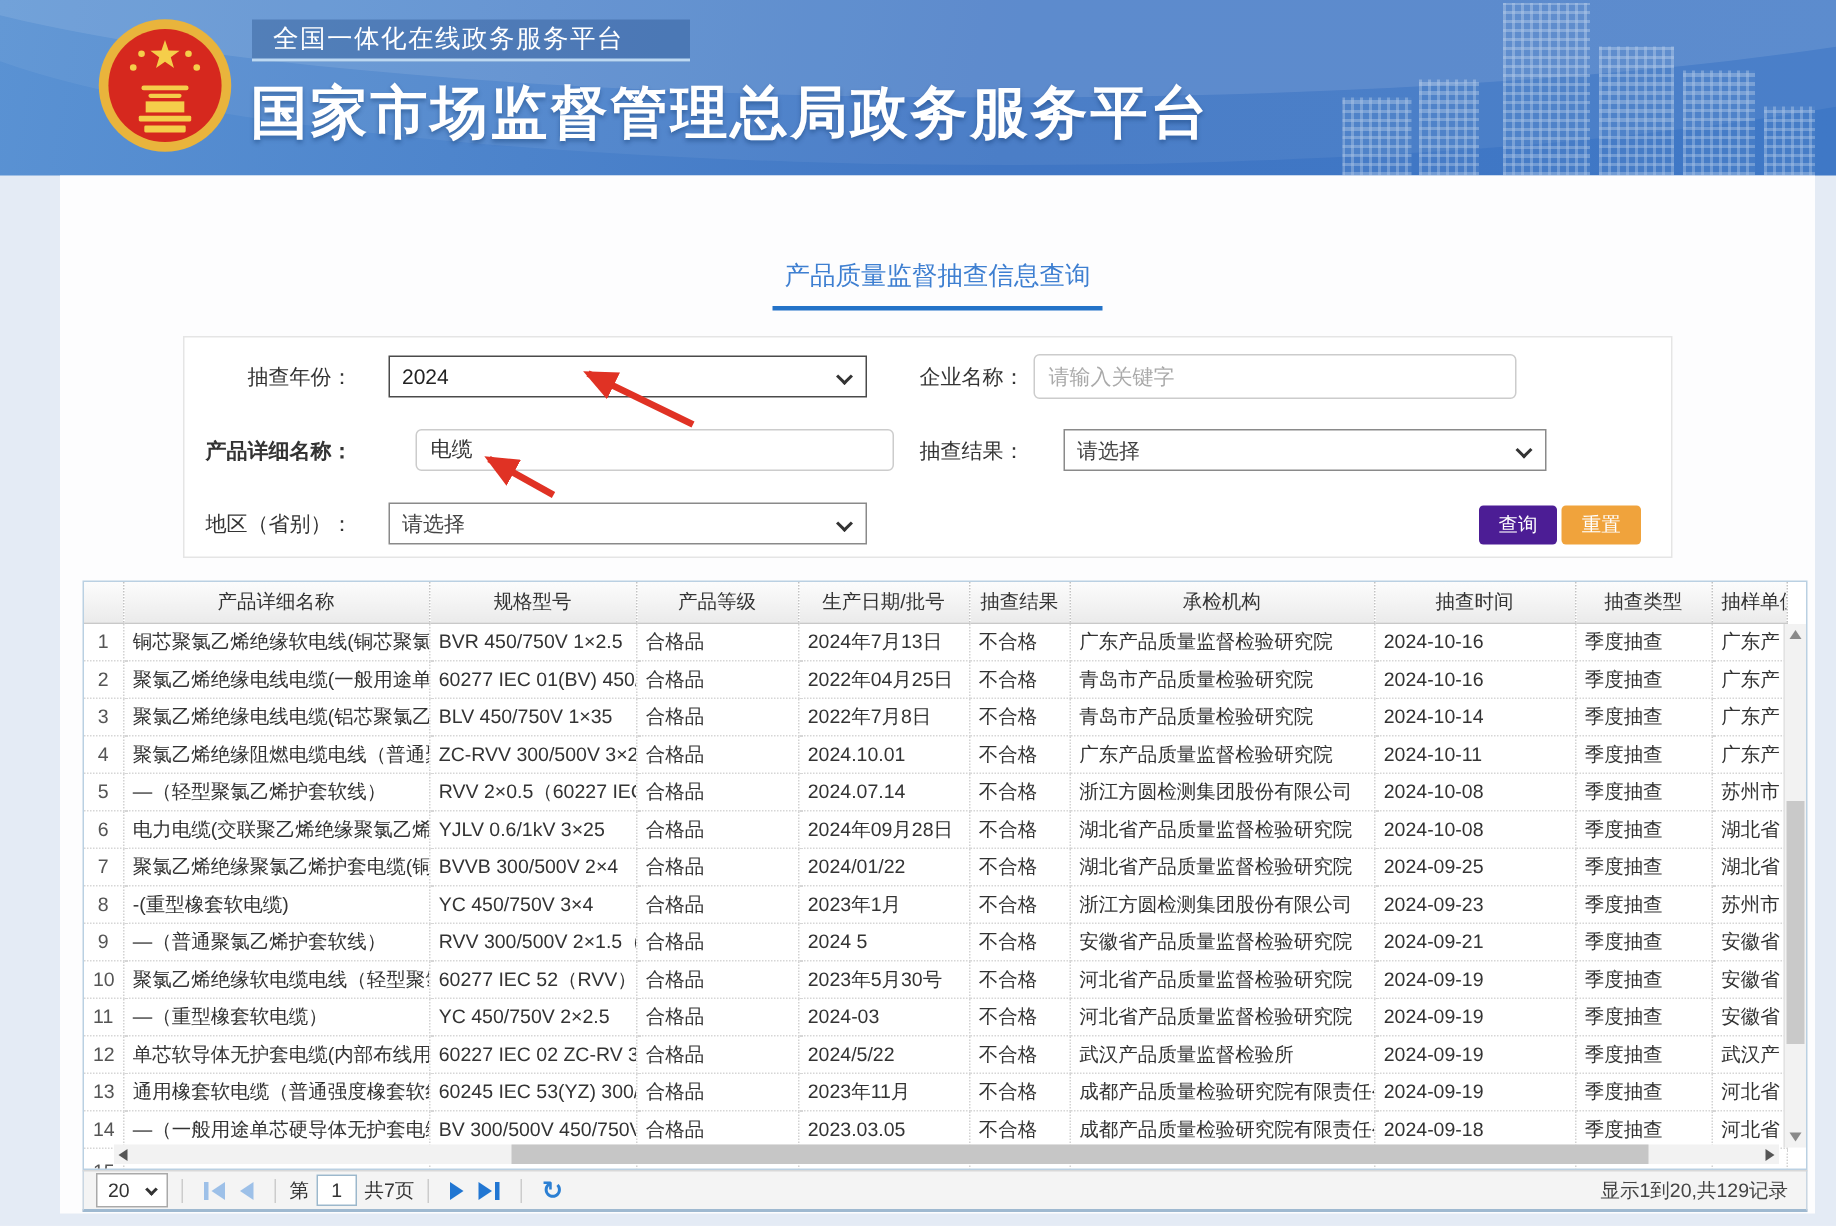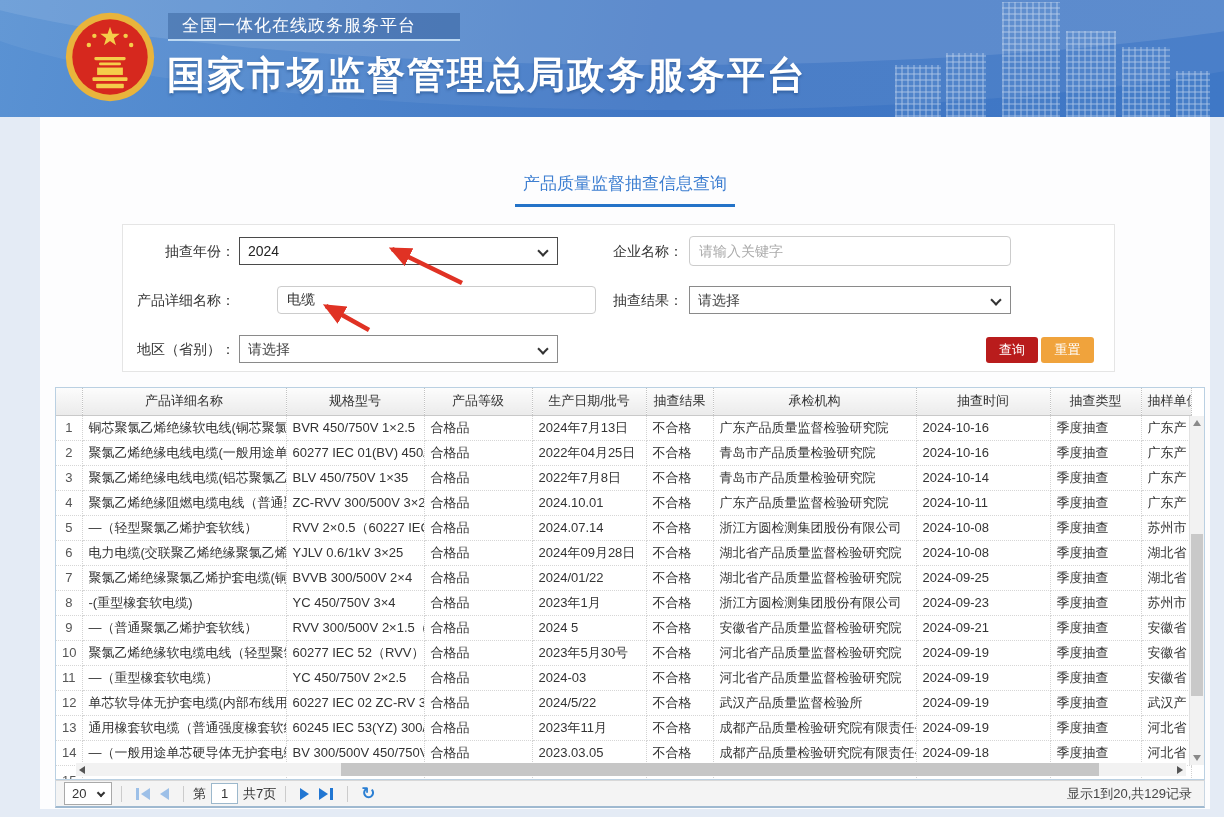--- a/index.html
+++ b/index.html
@@ -39,39 +39,39 @@
   .breadcrumb .cur { color:#555; }
 
   .tab-row { position:absolute; left:0; top:55px; width:100%; text-align:center; }
   .tab { display:inline-block; color:#3e7fd1; font-size:17px; padding:0 8px 9px;
     border-bottom:3px solid #2473c8; cursor:pointer; }
 
   
   .form-box { position:absolute; left:82px; top:107px; width:993px; height:148px;
     background:#fff; border:1px solid #e5e5e5; font-size:14px; color:#333; }
   .flabel { position:absolute; height:28px; line-height:28px; text-align:right; }
-  .fl-1{left:0;top:12px;width:112px;} .fl-2{left:0;top:61px;width:112px;} .fl-3{left:0;top:110px;width:112px;}
+  .fl-1{left:0;top:12px;width:112px;} .fl-2{left:0;top:61px;width:112px;font-weight:bold;} .fl-3{left:0;top:110px;width:112px;}
   .fr-1{left:430px;top:12px;width:130px;} .fr-2{left:430px;top:61px;width:130px;}
   .sel { position:absolute; background:#fff; border:1px solid #8a8a8a; height:28px; line-height:26px;
-    padding:0 26px 16px 8px; cursor:pointer; color:#222; }
+    padding:0 26px 16px 8px; cursor:pointer; color:#222;margin-left:20px; }
   .sel.dark { border:1px solid #4a4a4a; }
   .sel .chev { position:absolute; right:10px; top:9px; width:8px; height:8px;
     border-right:2px solid #333; border-bottom:2px solid #333; transform:rotate(45deg); }
   .sel.placeholder-val { color:#444; }
   .txt { position:absolute; height:28px; border:1px solid #ccc; border-radius:4px; padding:0 9px;
     font-size:14px; color:#333; font-family:inherit; outline:none; }
   .txt::placeholder { color:#aaa; }
   .s-year{left:116px;top:12px;width:319px;}
   .t-product{left:116px;top:61px;width:319px;margin-left:38px;}
   .s-region{left:116px;top:110px;width:319px;}
   .t-company{left:566px;top:11px;width:322px;height:30px;}
   .s-result{left:566px;top:61px;width:322px;}
   .btn { position:absolute; top:112px; height:26px; border:none; border-radius:3px; color:#fff;
     font-size:13px; font-family:inherit; cursor:pointer; }
-  .btn-query { left:863px; width:52px; background:#b91c1c; }
+  .btn-query { left:863px; width:52px; background:#4c1d95; }
   .btn-reset { left:918px; width:53px; background:#f0a33c; }
 
   
   .table-outer { position:absolute; left:15px; top:270px; width:1150px; height:393px;
     border:1px solid #bad0e2; background:#fff; overflow:hidden; }
   table.results { table-layout:fixed; width:1135px; border-collapse:collapse; font-size:13px; color:#333; }
   .results th { height:27px; background:linear-gradient(#fcfcfc,#ebebeb); border-bottom:1px solid #c9c9c9;
     border-right:1px dotted #c2c2c2; font-weight:normal; text-align:center; padding:0 6px;
     white-space:nowrap; overflow:hidden; }
   .results td { height:25px; border-bottom:1px dotted #d6d6d6; border-right:1px dotted #d2d2d2;

